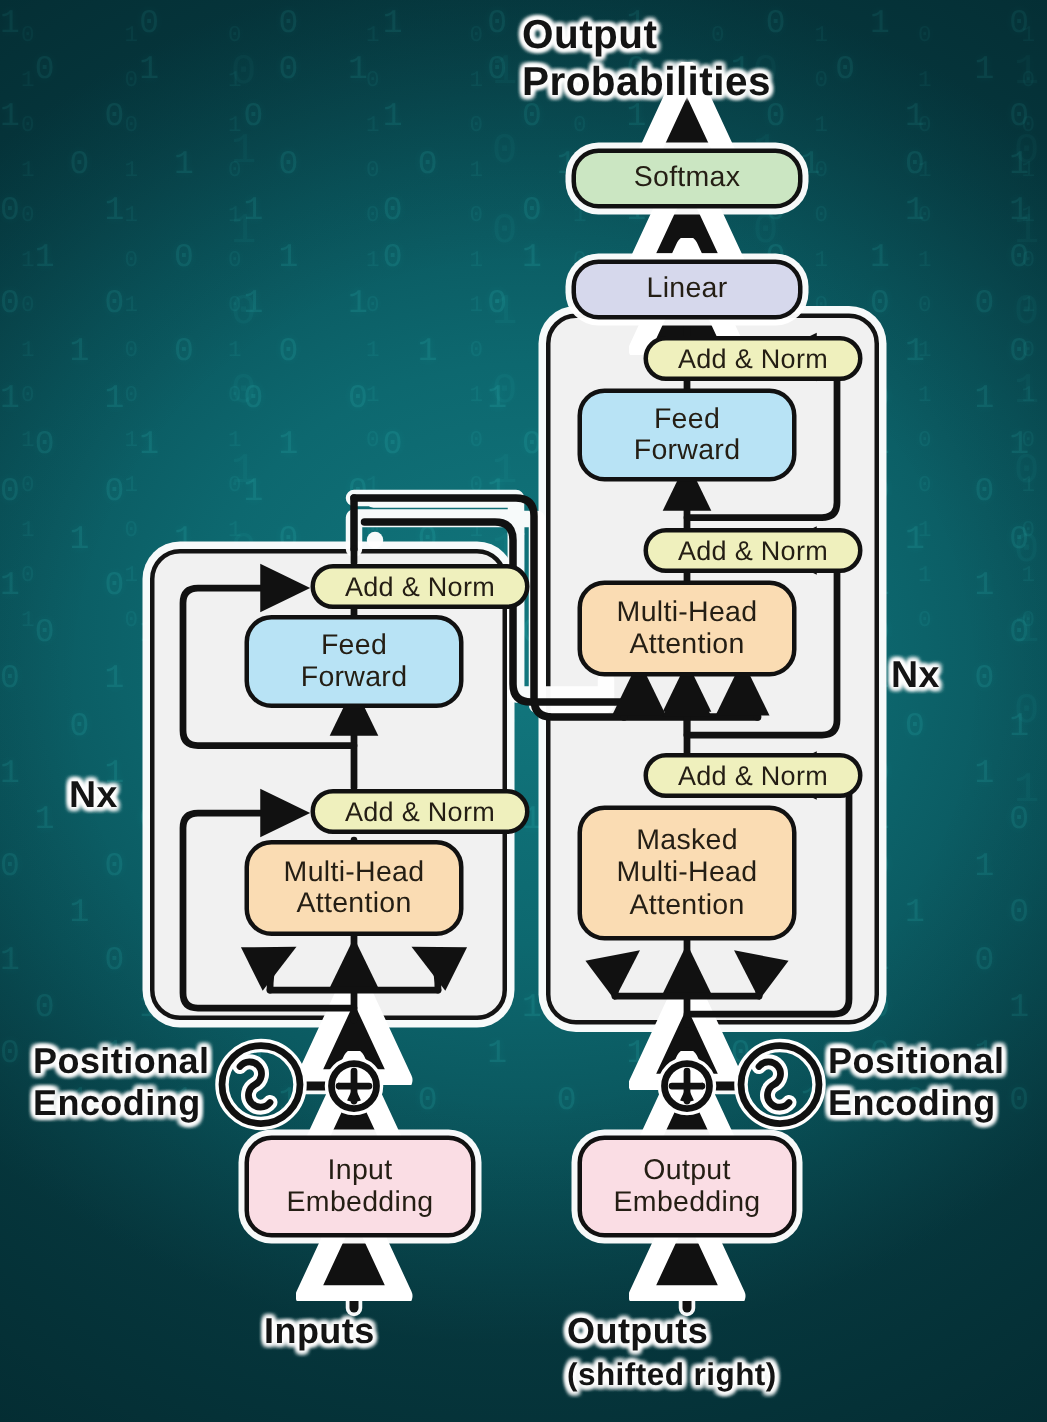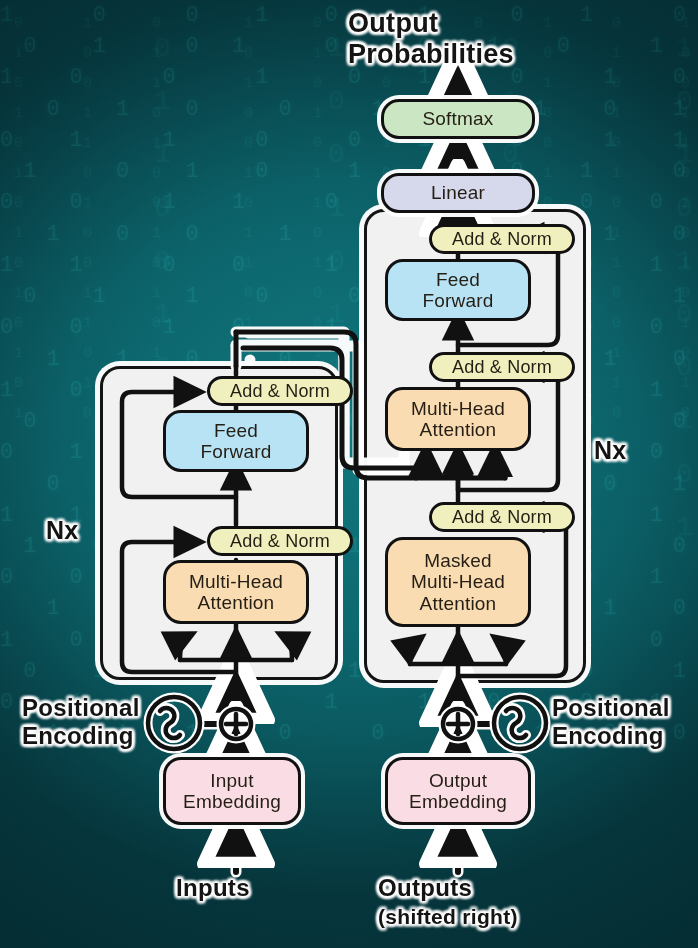--- a/index.html
+++ b/index.html
@@ -355,21 +355,21 @@
   <div class="blk c-addnorm tight" style="left:163px;top:526px;width:146px;height:30px;font-size:18px;">
     <span>Add &amp; Norm</span>
   </div>
   <div class="blk c-attn tight" style="left:163px;top:560px;width:146px;height:64px;">
     <div>
       <span>Multi-Head</span>
       <span>Attention</span>
     </div>
   </div>
 
-  <div class="blk c-embed" style="left:163px;top:757px;width:138px;height:68px;">
+  <div class="blk c-embed" style="left:163px;top:757px;width:154px;height:68px;">
     <div>
       <span>Input</span>
       <span>Embedding</span>
     </div>
   </div>
   <div class="blk c-embed" style="left:385px;top:757px;width:146px;height:68px;">
     <div>
       <span>Output</span>
       <span>Embedding</span>
     </div>

